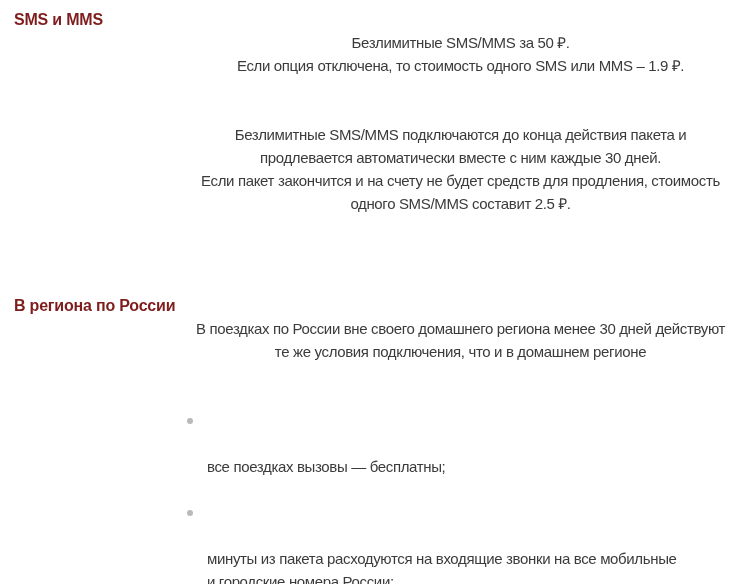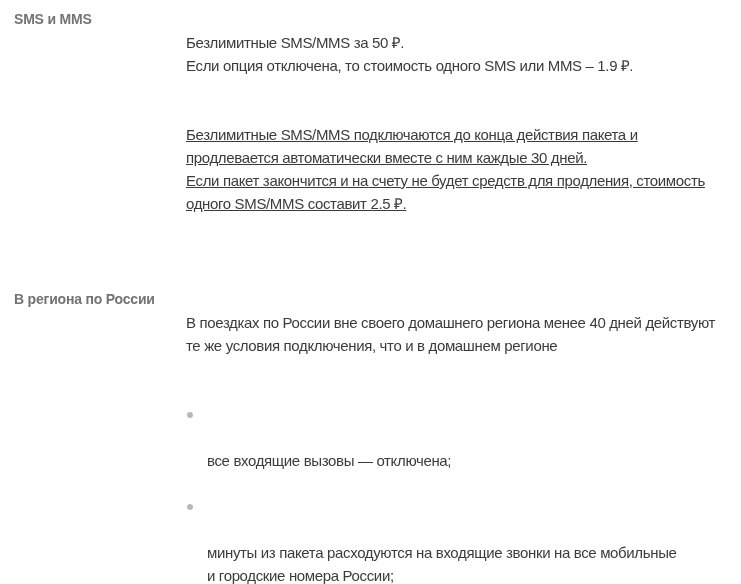--- a/index.html
+++ b/index.html
@@ -19,36 +19,36 @@
   }
   .row {
     display: flex;
     align-items: flex-start;
     margin-bottom: 50px;
   }
   .row:last-child { margin-bottom: 0; }
   .label-col {
     flex: 0 0 172px;
     width: 172px;
-    font-size: 14px;
+    font-size: 16px;
     font-weight: 700;
     line-height: 23px;
     letter-spacing: -0.2px;
-    color: #737373;
+    color: #7f1d1d;
   }
   .content-col {
     flex: 1;
     font-size: 15px;
     line-height: 23px;
     letter-spacing: -0.35px;
     white-space: pre-line;
     color: #3b3b3b;
   }
-  .para { margin: 0 0 23px 0; }
-  .para:last-child { margin-bottom: 0; text-decoration: underline; }
+  .para { margin: 0 0 23px 0; text-align: center; }
+  .para:last-child { margin-bottom: 6px; }
   .intro-para { margin-bottom: 0; }
   .bullets { list-style: none; }
   .bullet-item {
     position: relative;
     padding-left: 21px;
   }
   .dot {
     position: absolute;
     left: 1px;
     top: 9px;
@@ -71,26 +71,26 @@
       <p class="para">Безлимитные SMS/MMS подключаются до конца действия пакета и
 продлевается автоматически вместе с ним каждые 30 дней.
 Если пакет закончится и на счету не будет средств для продления, стоимость
 одного SMS/MMS составит 2.5 ₽.</p>
     </div>
   </section>
 
   <section class="row">
     <div class="label-col">В региона по России</div>
     <div class="content-col">
-      <p class="para intro-para">В поездках по России вне своего домашнего региона менее 40 дней действуют
+      <p class="para intro-para">В поездках по России вне своего домашнего региона менее 30 дней действуют
 те же условия подключения, что и в домашнем регионе</p>
       <ul class="bullets">
         <li class="bullet-item">
           <span class="dot"></span>
-          <span>все входящие вызовы — отключена;</span>
+          <span>все поездках вызовы — бесплатны;</span>
         </li>
         <li class="bullet-item">
           <span class="dot"></span>
           <span>минуты из пакета расходуются на входящие звонки на все мобильные
 и городские номера России;</span>
         </li>
         
         
         
       </ul>

